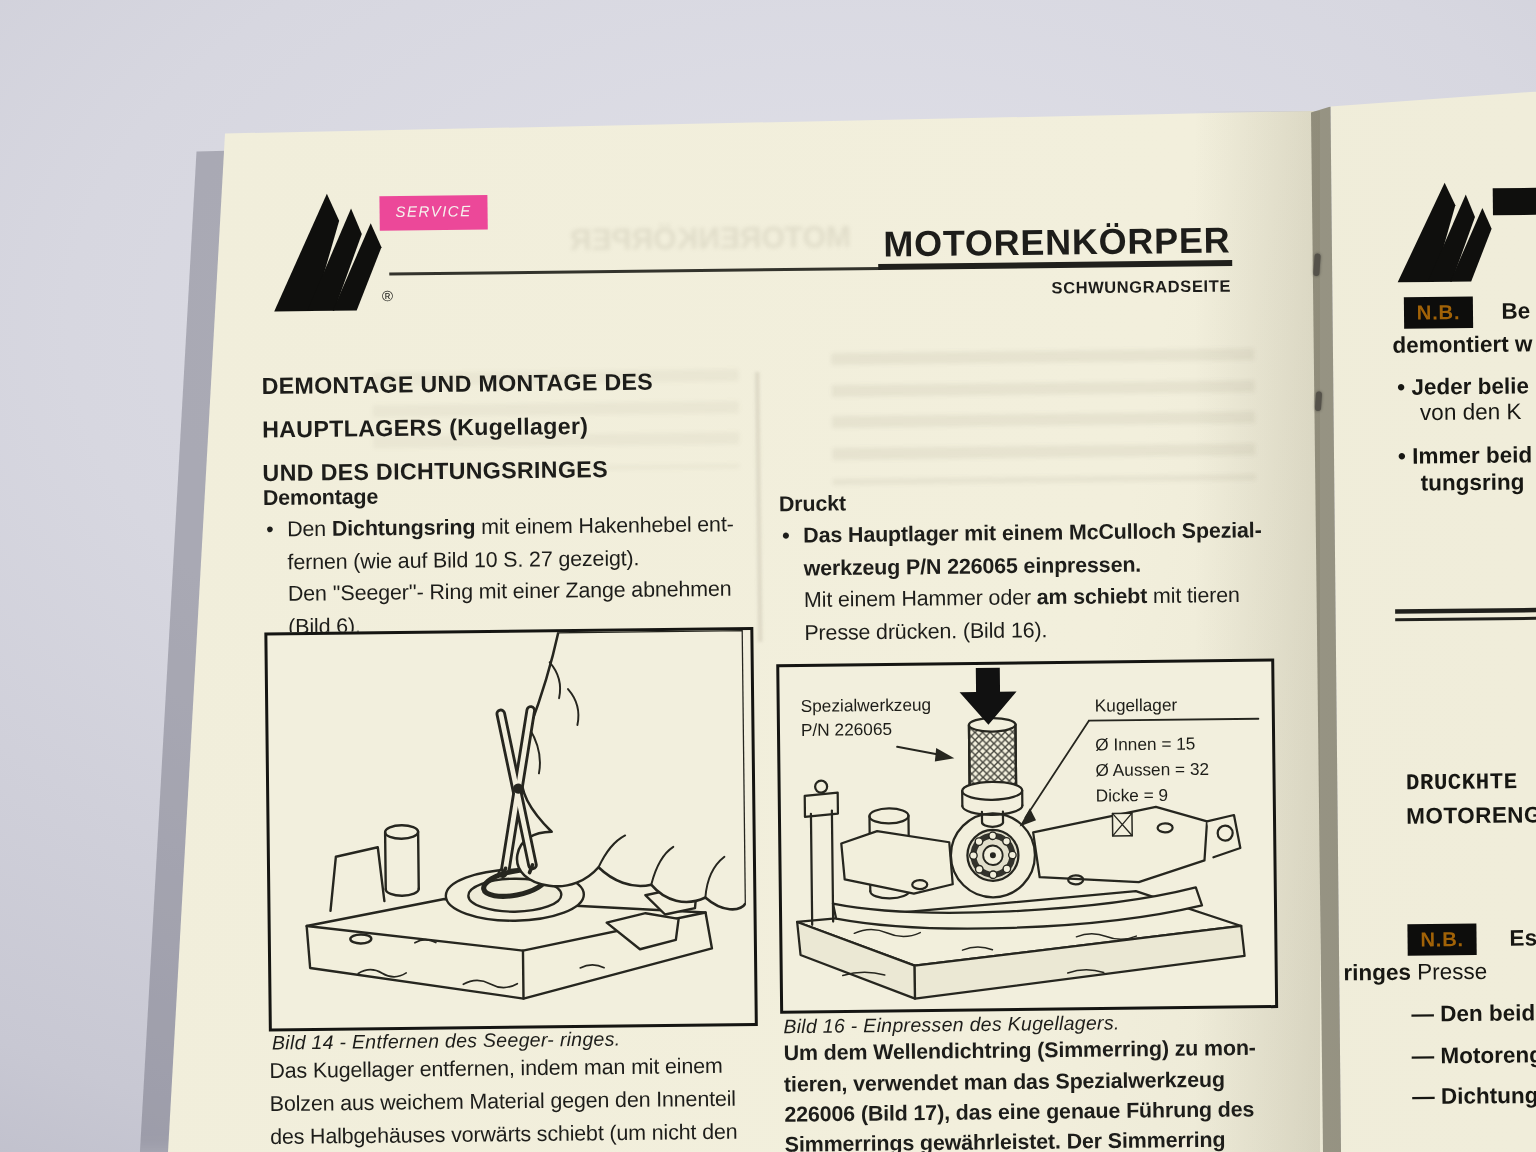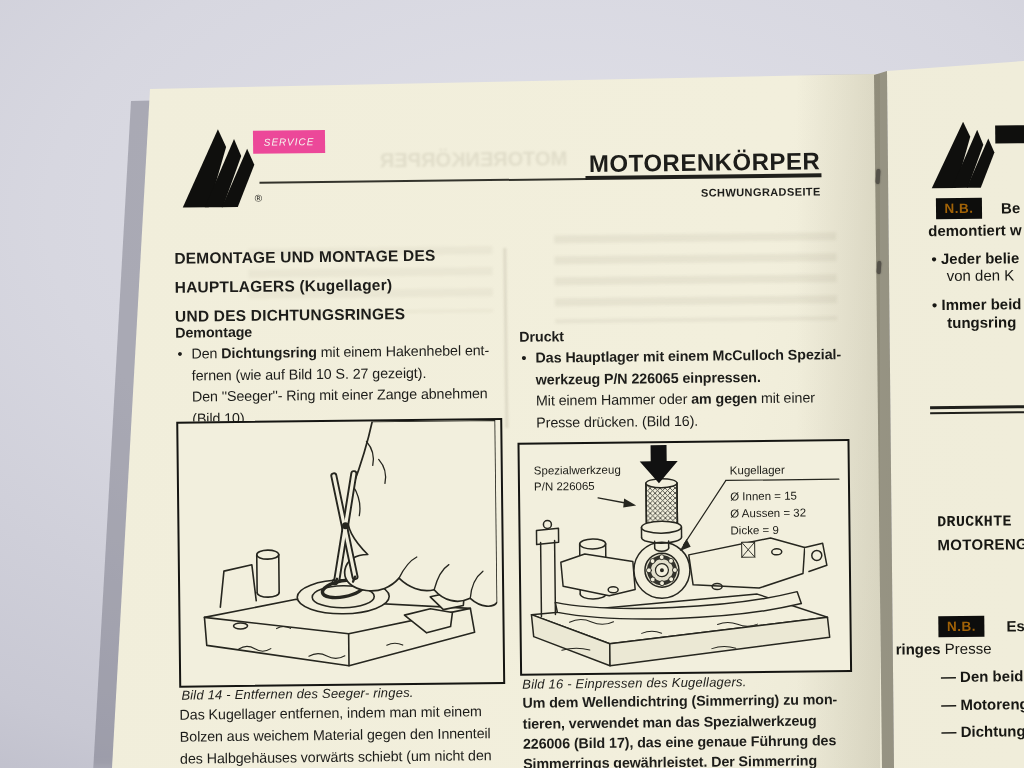--- a/index.html
+++ b/index.html
@@ -103,21 +103,21 @@
     <div>DEMONTAGE UND MONTAGE DES</div>
     <div>HAUPTLAGERS (Kugellager)</div>
     <div>UND DES DICHTUNGSRINGES</div>
   </div>
 
   <div class="abs b txt" style="left:176px;top:320px;">Demontage</div>
   <div class="abs txt" style="left:178px;top:341px;">•</div>
   <div class="abs txt" style="left:192px;top:341px;"><span>Den </span><span class="b">Dichtungsring</span><span> mit einem Hakenhebel ent-</span></div>
   <div class="abs txt" style="left:192px;top:362.5px;">fernen (wie auf Bild 10 S. 27 gezeigt).</div>
   <div class="abs txt" style="left:192px;top:384px;">Den ''Seeger''- Ring mit einer Zange abnehmen</div>
-  <div class="abs txt" style="left:192px;top:405.5px;">(Bild 10).</div>
+  <div class="abs txt" style="left:192px;top:405.5px;">(Bild 6).</div>
 
   <div class="abs fig-box" style="left:176px;top:418px;width:322px;height:262px;">
     <svg width="317" height="257" viewBox="0 0 317 257">
       <g stroke="#26261f" stroke-width="1.6" fill="none" stroke-linecap="round" stroke-linejoin="round">
         <path d="M24,194 L116,177 L290,188 L294,212 L168,244 L26,222 Z" fill="#f2efdc"></path>
         <path d="M24,194 L168,212 L290,188"></path>
         <path d="M168,212 L168,244"></path>
         <ellipse cx="163" cy="175" rx="46" ry="17" fill="#f2efdc"></ellipse>
         <ellipse cx="163" cy="175" rx="31" ry="11" fill="#efecd8"></ellipse>
         <path d="M40,184 L44,148 L72,142 L76,178"></path>
@@ -162,21 +162,21 @@
   <div class="abs txt" style="left:176px;top:724px;">Bolzen aus weichem Material gegen den Innenteil</div>
   <div class="abs txt" style="left:176px;top:746px;">des Halbgehäuses vorwärts schiebt (um nicht den</div>
   <div class="abs clip-strip" style="left:176px;top:763px;width:330px;height:6px;">
     <div class="txt">halben Motorengehäuses zu</div>
   </div>
 
   <div class="abs b txt" style="left:520px;top:328px;">Druckt</div>
   <div class="abs txt b" style="left:522px;top:349px;">•</div>
   <div class="abs txt b" style="left:536px;top:349px;">Das Hauptlager mit einem McCulloch Spezial-</div>
   <div class="abs txt b" style="left:536px;top:370.5px;">werkzeug P/N 226065 einpressen.</div>
-  <div class="abs txt" style="left:536px;top:392px;"><span>Mit einem Hammer oder </span><span class="b">am gegen</span><span> mit einer</span></div>
+  <div class="abs txt" style="left:536px;top:392px;"><span>Mit einem Hammer oder </span><span class="b">am schiebt</span><span> mit tieren</span></div>
   <div class="abs txt" style="left:536px;top:413.5px;">Presse drücken. (Bild 16).</div>
 
   <div class="abs fig-box" style="left:517px;top:443px;width:328px;height:229px;">
     <svg width="323" height="224" viewBox="0 0 323 224">
       <defs>
         <pattern id="knurl" width="5" height="5" patternUnits="userSpaceOnUse">
           <path d="M0,0 L5,5 M5,0 L0,5" stroke="#46463e" stroke-width="0.9"></path>
         </pattern>
       </defs>
       <g stroke="#26261f" stroke-width="1.5" fill="none" stroke-linejoin="round" stroke-linecap="round">

